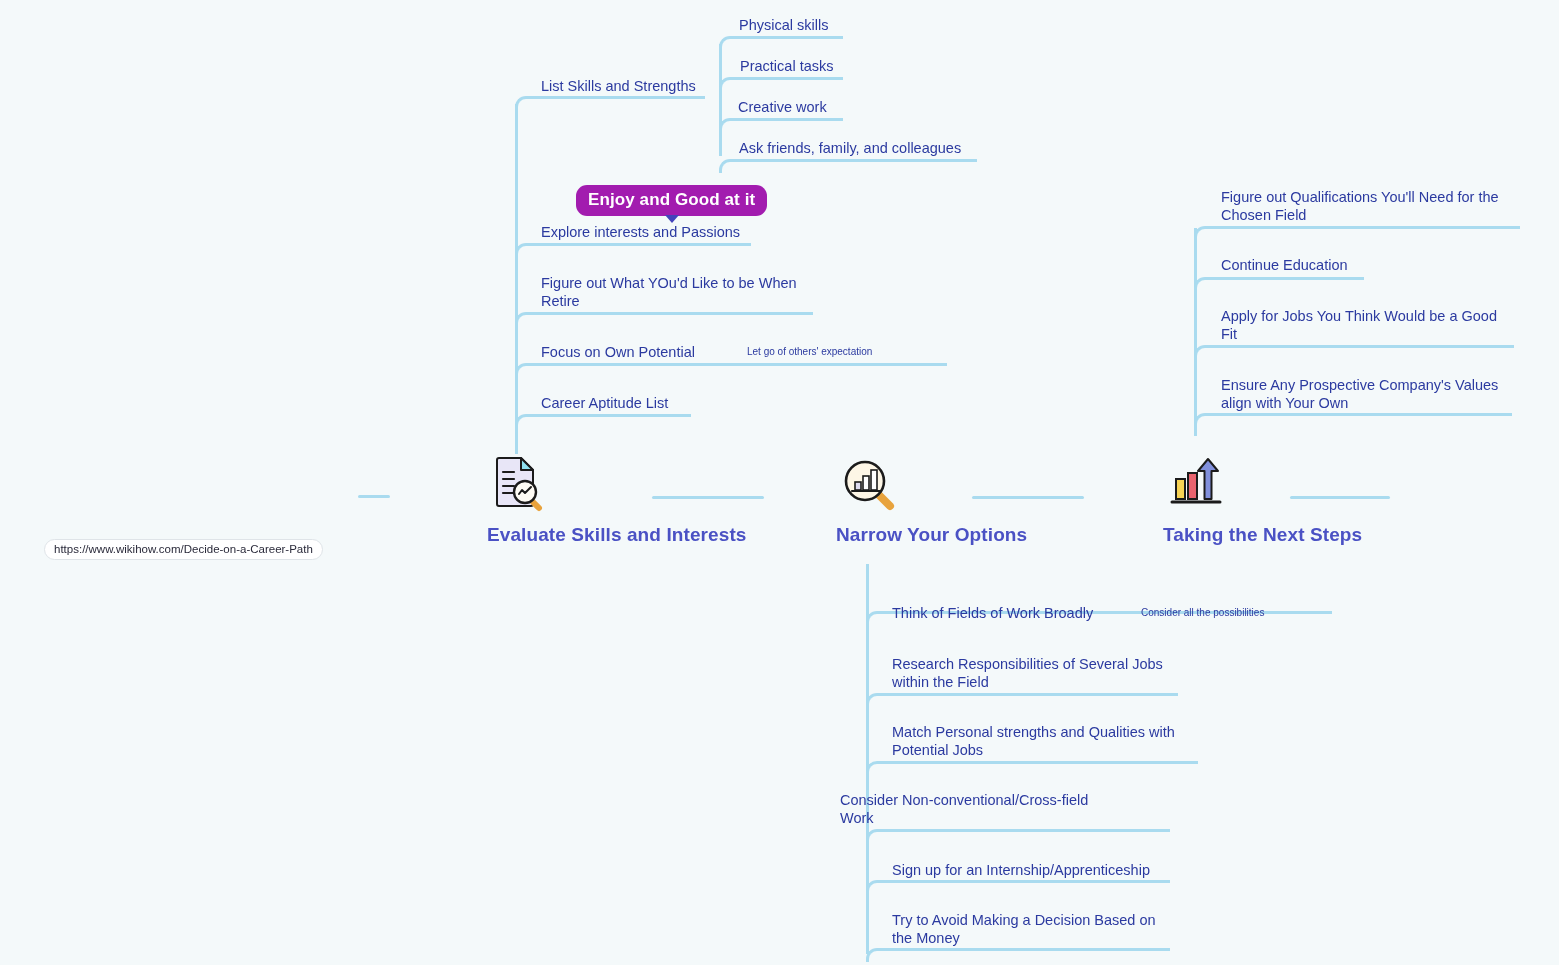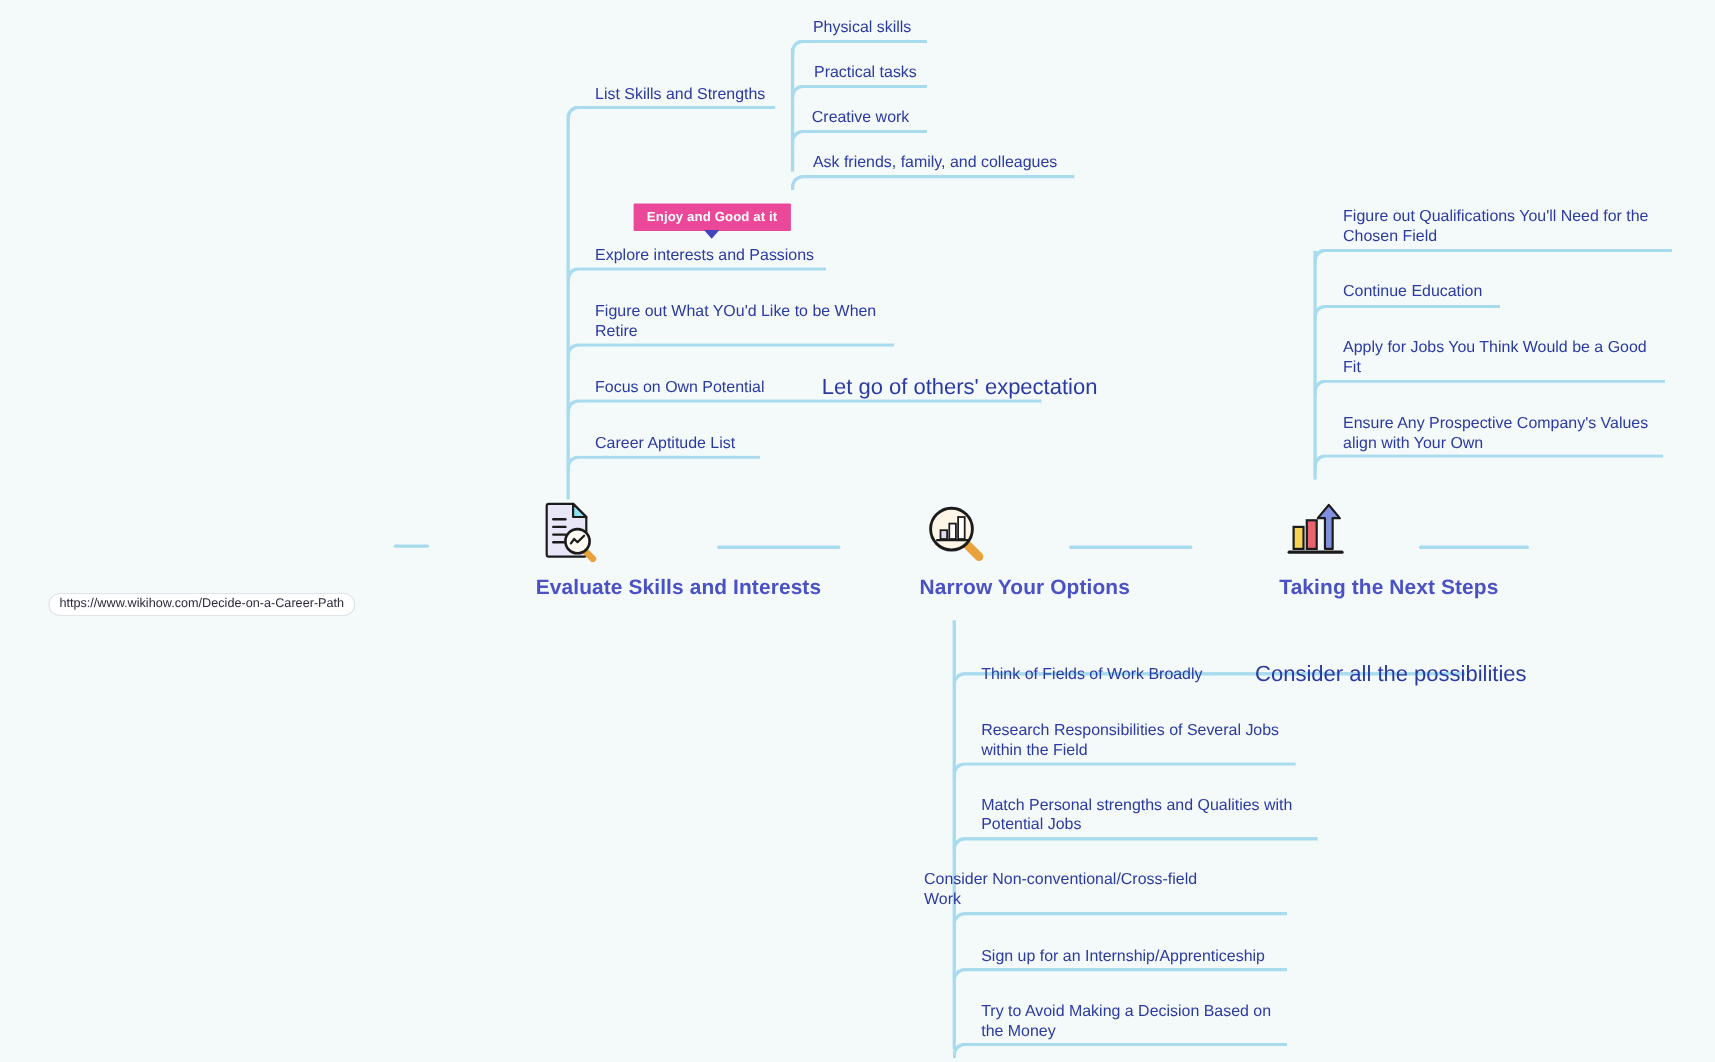--- a/index.html
+++ b/index.html
@@ -103,36 +103,36 @@
     box-sizing: border-box;
   }
   .item .item-text {
     font-size: 14.5px;
     line-height: 18px;
     color: #2b3aa0;
     display: block;
   }
   .subitem {
     position: absolute;
-    font-size: 20px;
+    font-size: 10px;
     line-height: 18px;
     color: #2b3aa0;
     white-space: nowrap;
   }
 
   
   #tooltip {
     position: absolute;
     left: 576px;
     top: 185px;
-    background: #ec4899;
+    background: #a21caf;
     color: #fff;
-    font-size: 12px;
+    font-size: 17px;
     font-weight: bold;
-    border-radius: 1px;
+    border-radius: 11px;
     padding: 5px 12px 6px;
     white-space: nowrap;
     letter-spacing: .1px;
   }
   #tooltip .tip-arrow {
     position: absolute;
     left: 50%;
     bottom: -7px;
     margin-left: -7px;
     width: 0;

